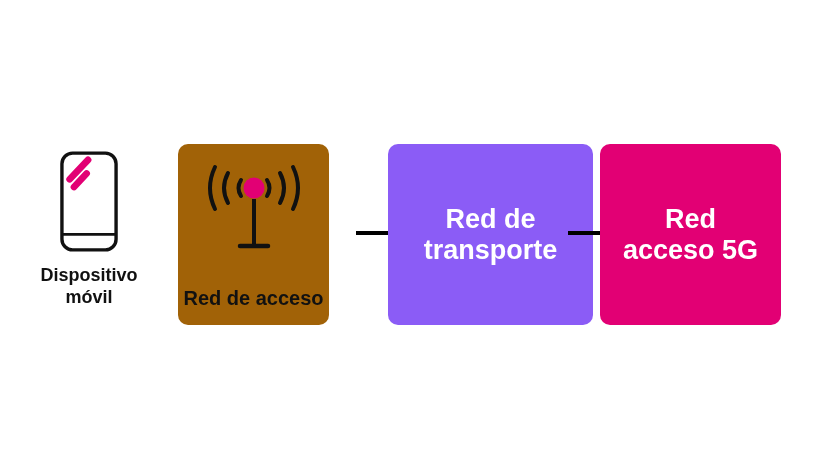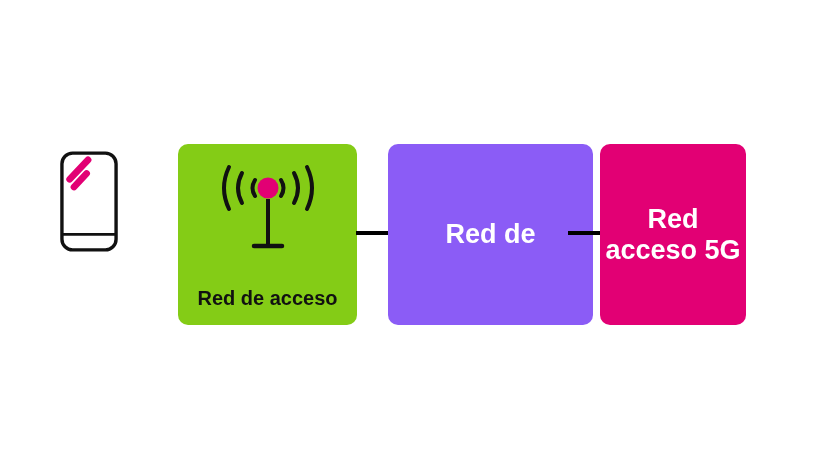--- a/index.html
+++ b/index.html
@@ -41,22 +41,22 @@
 
   
   .node {
     position: absolute;
     top: 144px;
     height: 181px;
     border-radius: 10px;
   }
   .node-ran {
     left: 178px;
-    width: 179px;
-    background: #84cc16;
+    width: 151px;
+    background: #a16207;
   }
   .node-ran svg.antenna {
     display: block;
     margin: 19px auto 0 auto;
     width: 110px;
     height: 90px;
   }
   .node-ran .node-label {
     position: absolute;
     left: 0;
@@ -68,21 +68,21 @@
     font-weight: 700;
     color: #111111;
   }
   .node-transport {
     left: 388px;
     width: 205px;
     background: #8b5cf6;
   }
   .node-core {
     left: 600px;
-    width: 146px;
+    width: 181px;
     background: #e20074;
   }
   .node-center {
     display: flex;
     align-items: center;
     justify-content: center;
   }
   .node-center .node-label {
     text-align: center;
     font-size: 27px;
@@ -107,20 +107,24 @@
 
 <div class="canvas">
 
   <div class="device">
     <svg class="phone" viewBox="0 0 60 104" aria-hidden="true">
       <rect x="2" y="2" width="56" height="100" rx="11" fill="none" stroke="#111111" stroke-width="3.5"></rect>
       <line x1="2.5" y1="86" x2="57.5" y2="86" stroke="#111111" stroke-width="3"></line>
       <line x1="10" y1="29" x2="29" y2="9" stroke="#e20074" stroke-width="7" stroke-linecap="round"></line>
       <line x1="14.5" y1="37" x2="27.5" y2="23" stroke="#e20074" stroke-width="7" stroke-linecap="round"></line>
     </svg>
+    <div class="device-label">
+      <span class="line-break">Dispositivo</span>
+      <span class="line-break">móvil</span>
+    </div>
   </div>
 
   <div class="node node-ran">
     <svg class="antenna" viewBox="0 0 110 90" aria-hidden="true">
       <path d="M16,4 Q6,25 16,46" fill="none" stroke="#111111" stroke-width="4" stroke-linecap="round"></path>
       <path d="M29,10 Q21,25 29,40" fill="none" stroke="#111111" stroke-width="4" stroke-linecap="round"></path>
       <path d="M42,17 Q37,25 42,33" fill="none" stroke="#111111" stroke-width="4" stroke-linecap="round"></path>
       <path d="M94,4 Q104,25 94,46" fill="none" stroke="#111111" stroke-width="4" stroke-linecap="round"></path>
       <path d="M81,10 Q89,25 81,40" fill="none" stroke="#111111" stroke-width="4" stroke-linecap="round"></path>
       <path d="M68,17 Q73,25 68,33" fill="none" stroke="#111111" stroke-width="4" stroke-linecap="round"></path>
@@ -131,20 +135,21 @@
     <div class="node-label">
       <span class="line-break">Red de acceso</span>
     </div>
   </div>
 
   <div class="connector connector-1"></div>
 
   <div class="node node-transport node-center">
     <div class="node-label">
       <span class="line-break">Red de</span>
+      <span class="line-break">transporte</span>
     </div>
   </div>
 
   <div class="connector connector-2"></div>
 
   <div class="node node-core node-center">
     <div class="node-label">
       <span class="line-break">Red</span>
       <span class="line-break">acceso 5G</span>
     </div>

